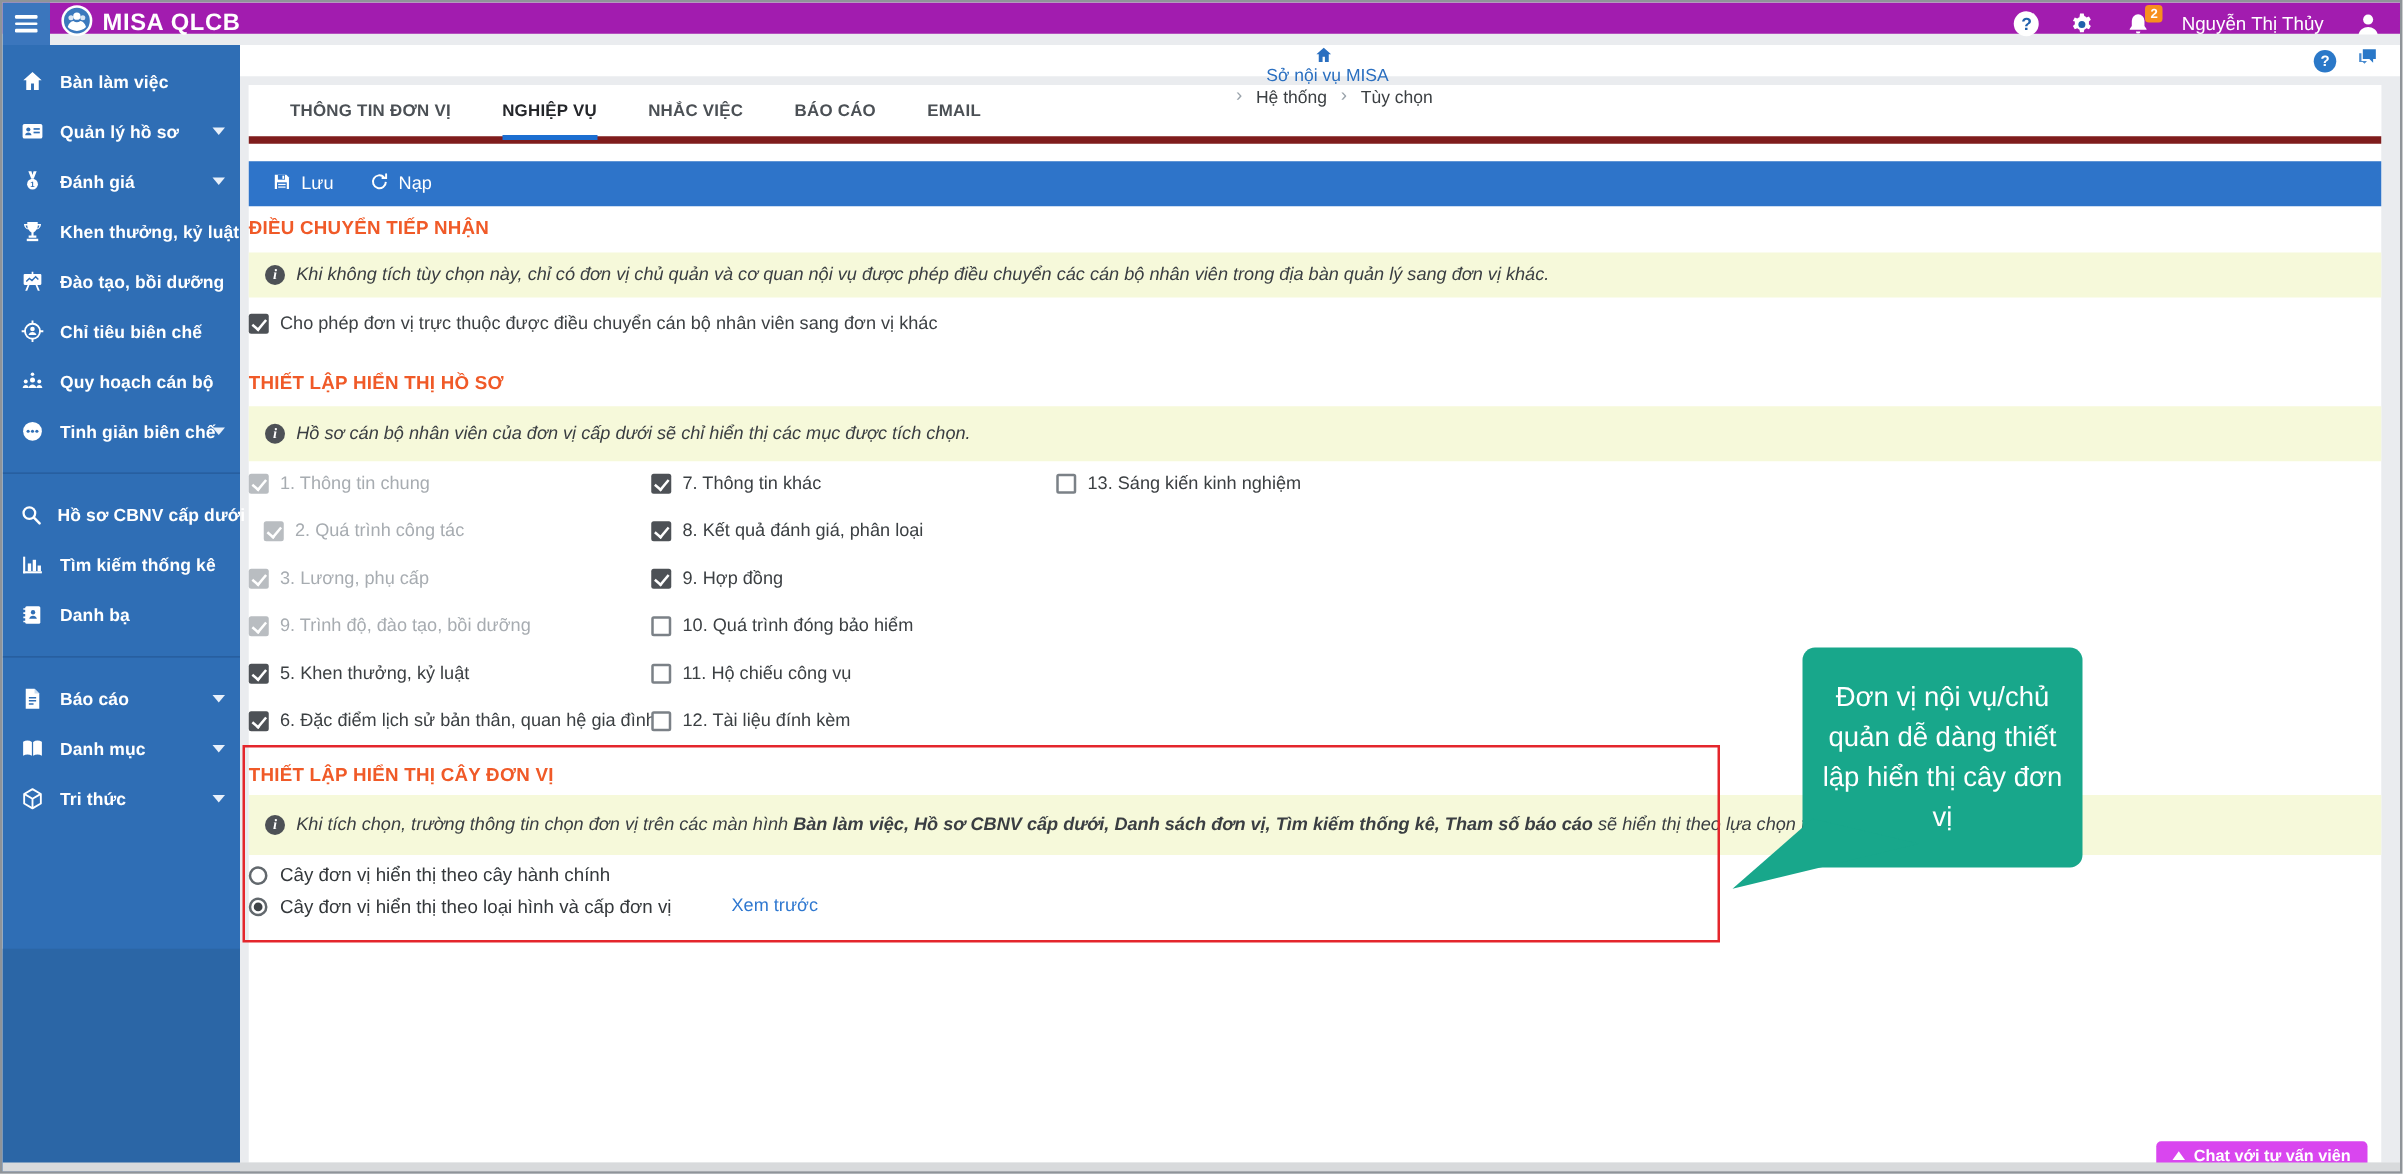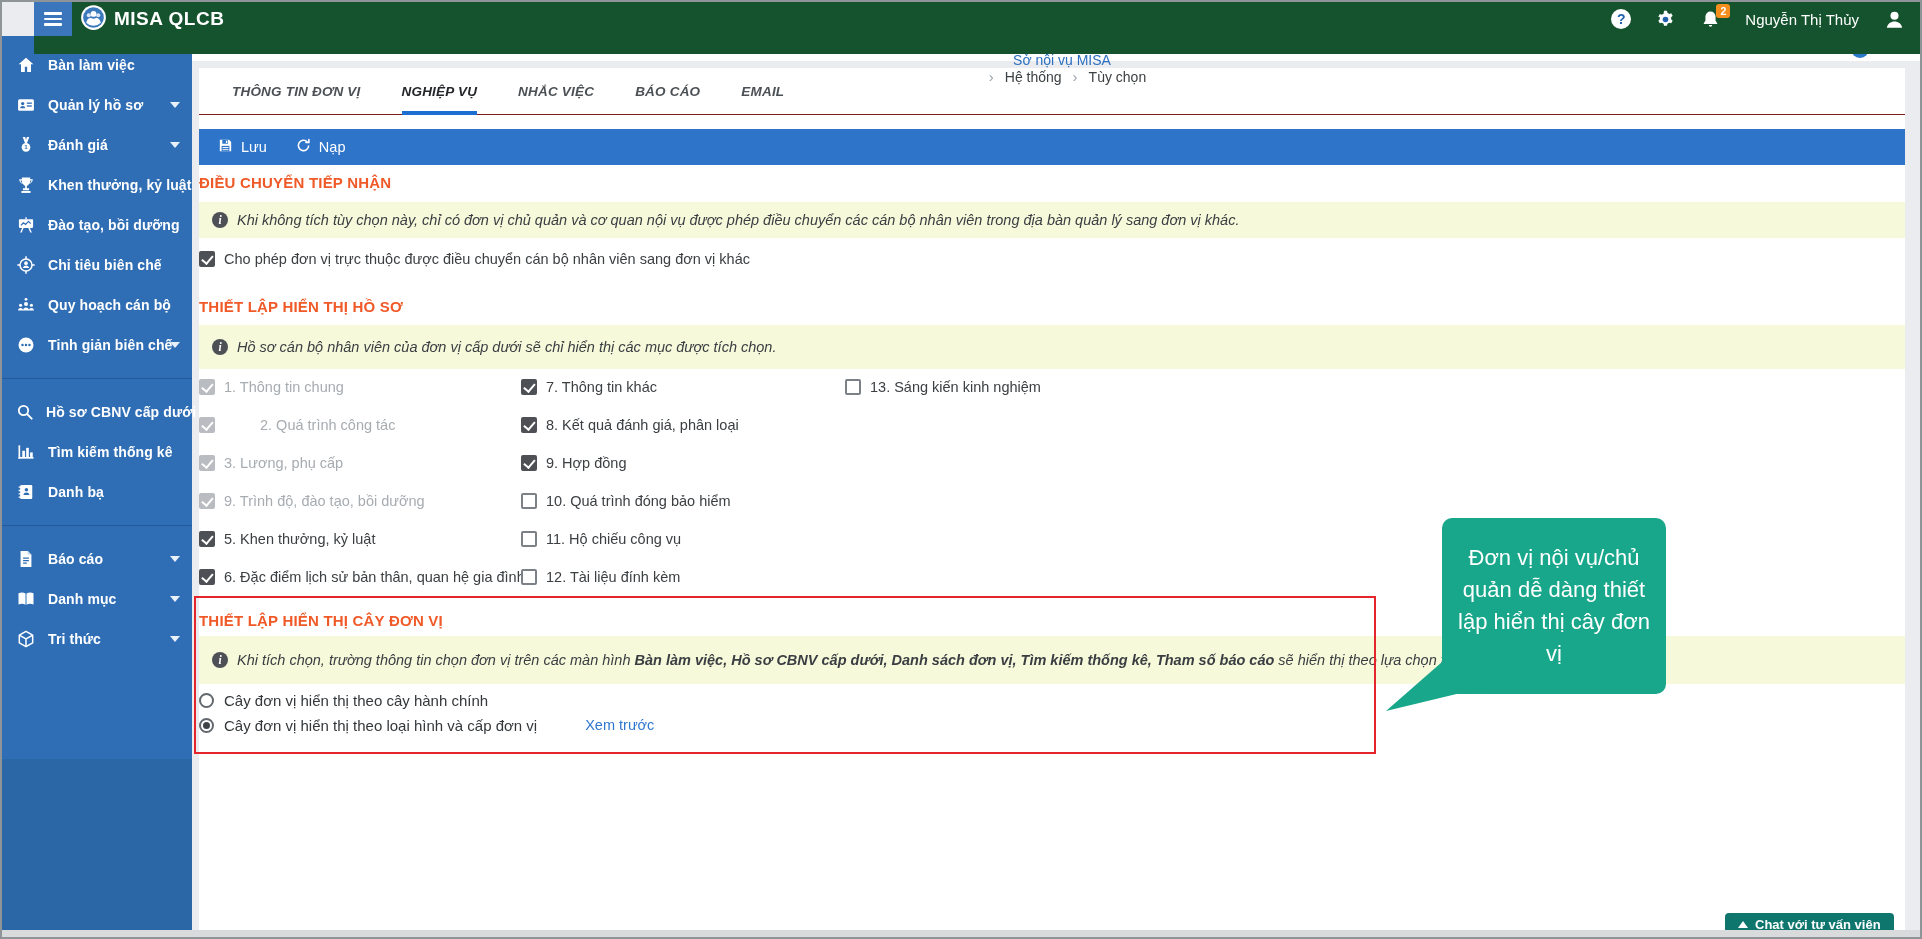--- a/index.html
+++ b/index.html
@@ -1,19 +1,19 @@
 <!DOCTYPE html>
 <html><head>
 <meta charset="utf-8">
 <style>
   html,body{margin:0;padding:0;background:#cfd2d4;font-family:"Liberation Sans","DejaVu Sans",sans-serif;}
   .screen{position:relative;width:1922px;height:939px;box-sizing:border-box;border:2px solid #8f9499;background:#eaecef;overflow:hidden;}
 
   
-  .topbar{position:absolute;left:0;top:0;right:0;height:52px;background:#14532d;z-index:3;margin-left:32px;}
+  .topbar{position:absolute;left:0;top:0;right:0;height:25px;background:#a21caf;z-index:3;}
   .hamburger{position:absolute;left:0;top:0;width:38px;height:34px;background:#3b76bd;display:flex;flex-direction:column;align-items:center;justify-content:center;gap:3px;cursor:pointer;}
   .hamburger i{display:block;width:18px;height:2.4px;background:#fff;border-radius:1px;}
   .logo{position:absolute;left:46px;top:0;height:34px;display:flex;align-items:center;gap:7px;}
   .logo-title{color:#fff;font-size:19px;font-weight:bold;letter-spacing:.5px;}
   .topbar-right{position:absolute;right:14px;top:0;height:34px;display:flex;align-items:center;gap:24px;}
   .q-circle{width:20px;height:20px;border-radius:50%;background:#fff;display:flex;align-items:center;justify-content:center;cursor:pointer;}
   .q-circle::after{content:"?";color:#2161ac;font-size:14px;font-weight:bold;}
   .icon-btn{position:relative;display:flex;align-items:center;cursor:pointer;}
   .badge{position:absolute;top:-5px;right:-9px;background:#f78f1e;color:#fff;font-size:10.5px;font-weight:bold;padding:1px 4px;border-radius:3px;line-height:12px;}
   .username{color:#fff;font-size:15px;}
@@ -33,21 +33,21 @@
   .bc-home{display:flex;align-items:center;margin-right:7px;cursor:pointer;}
   .bc-link{color:#2a6fc0;font-size:14px;cursor:pointer;}
   .bc-sep{color:#9aa3ab;font-size:15px;margin:0 11px;}
   .bc-item{color:#3c4043;font-size:14px;}
   .bc-right{position:absolute;right:16px;top:0;height:25px;display:flex;align-items:center;gap:15px;}
   .q-circle-sm{width:18px;height:18px;border-radius:50%;background:#2a78c8;display:flex;align-items:center;justify-content:center;cursor:pointer;}
   .q-circle-sm::after{content:"?";color:#fff;font-size:12px;font-weight:bold;}
 
   
   .card{position:absolute;left:197px;top:66px;width:1706px;bottom:7px;background:#fff;}
-  .tabs{position:absolute;left:197px;top:66px;width:1706px;height:47px;border-bottom:1px solid #7f1d1d;display:flex;align-items:center;padding-left:33px;gap:41px;box-sizing:border-box;background:#fff;font-style:italic;}
+  .tabs{position:absolute;left:197px;top:66px;width:1706px;height:47px;border-bottom:6px solid #7f1d1d;display:flex;align-items:center;padding-left:33px;gap:41px;box-sizing:border-box;background:#fff;}
   .tab{position:relative;height:47px;display:flex;align-items:center;font-size:13.5px;font-weight:bold;color:#4b5055;letter-spacing:.2px;cursor:pointer;white-space:nowrap;}
   .tab.active{color:#24262a;}
   .tab.active::after{content:"";position:absolute;left:0;right:0;bottom:0;height:4px;background:#1c6fd1;}
 
   
   .toolbar{position:absolute;left:197px;top:127px;width:1706px;height:36px;background:#2e74c9;display:flex;align-items:center;padding-left:18px;gap:28px;box-sizing:border-box;}
   .tool-btn{display:flex;align-items:center;gap:7px;color:#fff;font-size:14.5px;cursor:pointer;}
 
   
   .sec-title{position:absolute;color:#f05a28;font-size:15px;font-weight:bold;letter-spacing:.2px;}
@@ -74,21 +74,21 @@
   .radio{flex:0 0 auto;width:15px;height:15px;border:2px solid #62686d;border-radius:50%;background:#fff;box-sizing:border-box;position:relative;cursor:pointer;}
   .radio.sel::after{content:"";position:absolute;inset:2px;background:#3e4347;border-radius:50%;}
   .radiolb{margin-left:10px;font-size:15px;color:#34383b;white-space:nowrap;}
   .preview{margin-left:48px;color:#2f78d0;font-size:14.5px;cursor:pointer;}
 
   
   .callout{position:absolute;left:1440px;top:516px;width:224px;background:#18a78b;border-radius:10px;color:#fff;font-size:22px;line-height:1.45;text-align:center;padding:24px 12px;box-sizing:border-box;z-index:6;}
   .callout-tail{position:absolute;left:1378px;top:645px;z-index:6;}
 
   
-  .chat-btn{position:absolute;left:1723px;top:911px;height:22px;padding:0 13px;background:#0f766e;border-radius:4px 4px 0 0;display:flex;align-items:center;gap:7px;color:#fff;font-size:13px;font-weight:bold;cursor:pointer;z-index:4;}
+  .chat-btn{position:absolute;left:1723px;top:911px;height:22px;padding:0 13px;background:#d946ef;border-radius:4px 4px 0 0;display:flex;align-items:center;gap:7px;color:#fff;font-size:13px;font-weight:bold;cursor:pointer;z-index:4;}
   .chat-tri{width:0;height:0;border-left:5.5px solid transparent;border-right:5.5px solid transparent;border-bottom:7px solid #fff;}
   .bottom-strip{position:absolute;left:0;right:0;bottom:0;height:7px;background:#d8dadc;z-index:9;}
 </style>
 </head>
 <body>
 
 <div class="screen">
 
   <div class="topbar">
     <div class="hamburger">
@@ -363,21 +363,21 @@
   <div class="sec-title" style="left:197px;top:296px;">THIẾT LẬP HIỂN THỊ HỒ SƠ</div>
   <div class="info-bar" style="top:323px;height:44px;">
     <span class="iicon"></span>
     <span class="info-txt">Hồ sơ cán bộ nhân viên của đơn vị cấp dưới sẽ chỉ hiển thị các mục được tích chọn.</span>
   </div>
   <div class="grid" id="cb-grid">
       <div class="cbrow" style="left: 0px; top: 0px;">
         <span class="cb on dis"></span>
         <span class="cblb dis">1. Thông tin chung</span>
       </div>
-      <div class="cbrow" style="left: 0px; top: 38px; gap: 36px;">
+      <div class="cbrow" style="left: 12px; top: 38px;">
         <span class="cb on dis"></span>
         <span class="cblb dis">2. Quá trình công tác</span>
       </div>
       <div class="cbrow" style="left: 0px; top: 76px;">
         <span class="cb on dis"></span>
         <span class="cblb dis">3. Lương, phụ cấp</span>
       </div>
       <div class="cbrow" style="left: 0px; top: 114px;">
         <span class="cb on dis"></span>
         <span class="cblb dis">9. Trình độ, đào tạo, bồi dưỡng</span>

